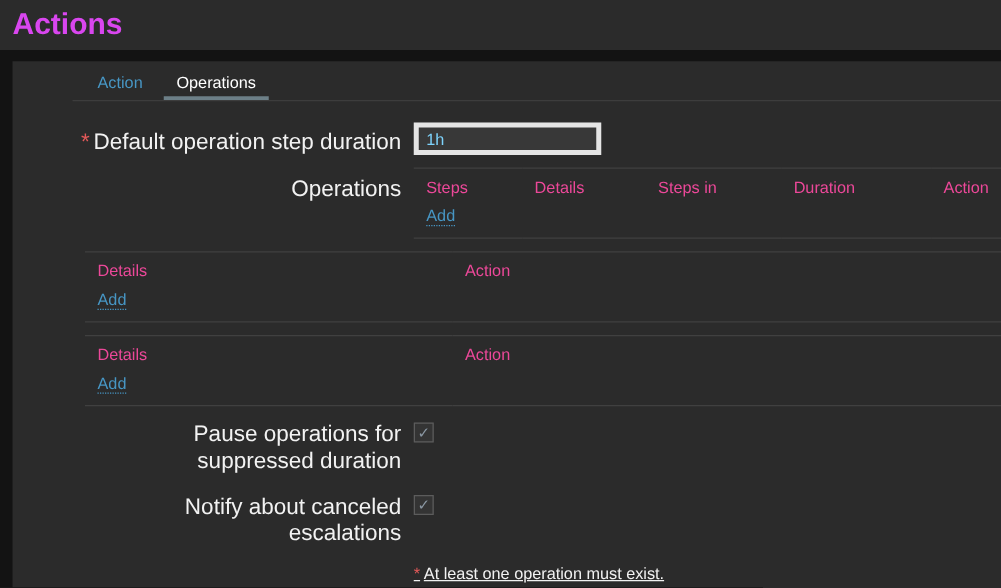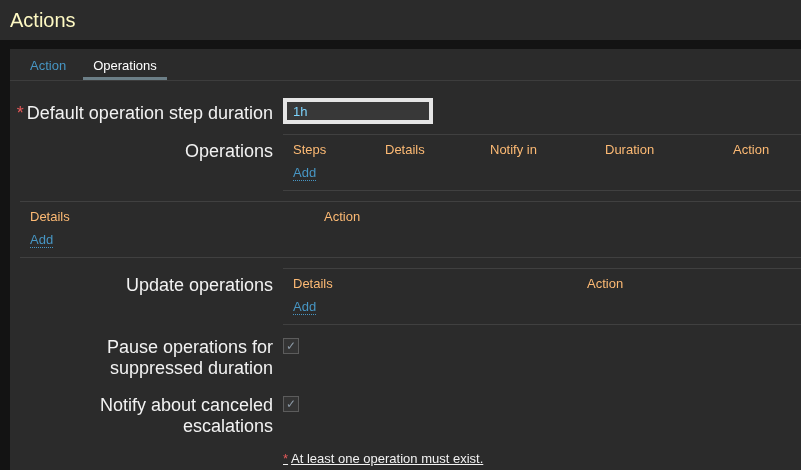--- a/index.html
+++ b/index.html
@@ -12,31 +12,32 @@
   }
   
   .page-header {
     height: 40px;
     background: #2b2b2b;
     display: flex;
     align-items: center;
     padding-left: 10px;
   }
   .page-title {
-    font-size: 20px;
-    font-weight: 400;
-    color: #fef9c3;
+    font-size: 24px;
+    font-weight: 700;
+    color: #d946ef;
   }
   
   .panel {
     margin-left: 10px;
     margin-top: 9px;
     background: #2b2b2b;
     height: 421px;
     width: 791px;
+    padding-left: 48px;
   }
   
   .tabs {
     display: flex;
     padding-left: 10px;
     border-bottom: 1px solid #3d3d3d;
     height: 32px;
     align-items: stretch;
   }
   .tab {
@@ -76,21 +77,21 @@
   }
   
   table.op-table {
     width: 100%;
     border-collapse: collapse;
     border-top: 1px solid #404040;
     border-bottom: 1px solid #404040;
     font-size: 13px;
   }
   table.op-table th {
-    color: #fdba74;
+    color: #ec4899;
     font-weight: 400;
     text-align: left;
     padding: 7px 10px 4px;
     white-space: nowrap;
   }
   table.op-table td { padding: 4px 10px 10px; }
   .add-link {
     color: #4796c4;
     text-decoration: none;
     border-bottom: 1px dotted #4796c4;
@@ -168,21 +169,21 @@
             <col style="width:92px">
               <col style="width:105px">
               <col style="width:115px">
               <col style="width:128px">
               <col>
           </colgroup>
           <thead>
             <tr>
               <th>Steps</th>
               <th>Details</th>
-              <th>Notify in</th>
+              <th>Steps in</th>
               <th>Duration</th>
               <th>Action</th>
             </tr>
           </thead>
           <tbody>
             <tr>
               <td colspan="5">
                 <a class="add-link">Add</a>
               </td>
             </tr>
@@ -209,21 +210,20 @@
               <td colspan="2">
                 <a class="add-link">Add</a>
               </td>
             </tr>
           </tbody>
         </table>
       </div>
     </div>
 
     <div class="form-row">
-      <div class="form-label table-label">Update operations</div>
       <div class="form-field">
         <table class="op-table">
           <colgroup>
               <col style="width:294px">
               <col>
             </colgroup>
           <thead>
             <tr>
               <th>Details</th>
               <th>Action</th>

